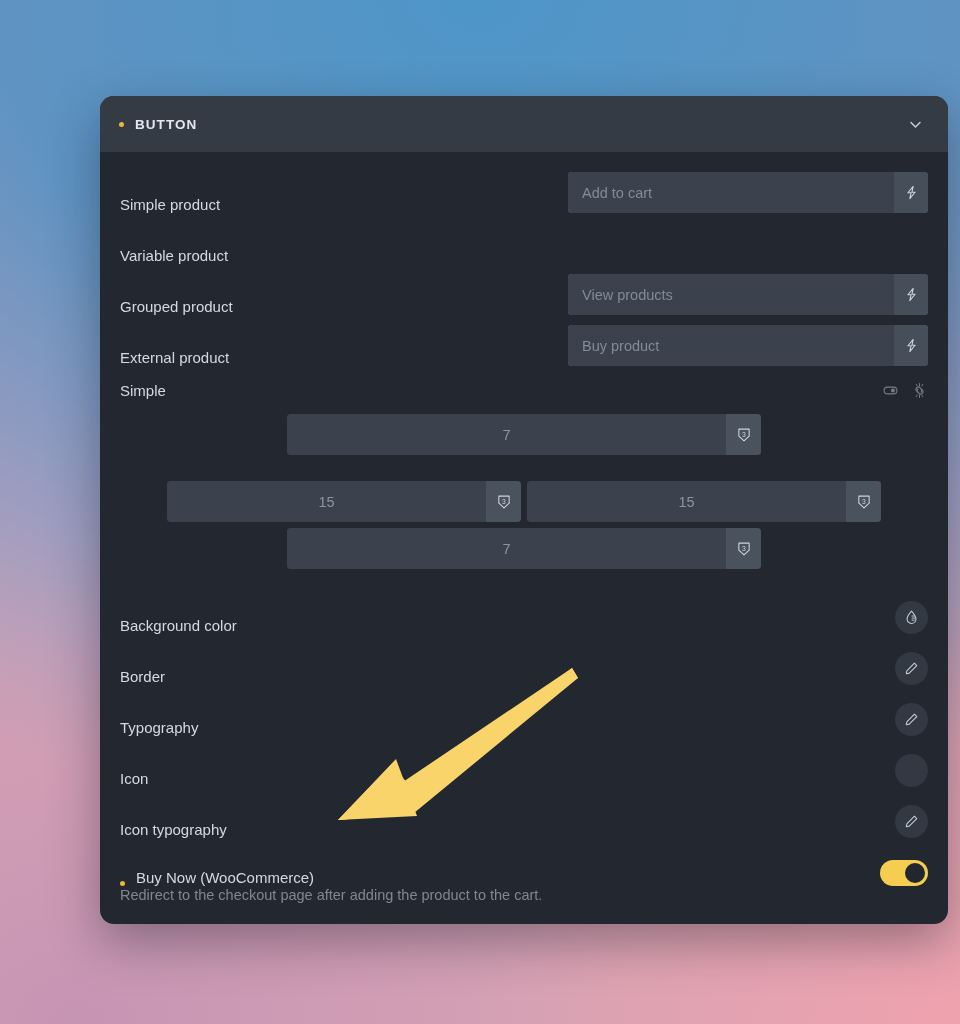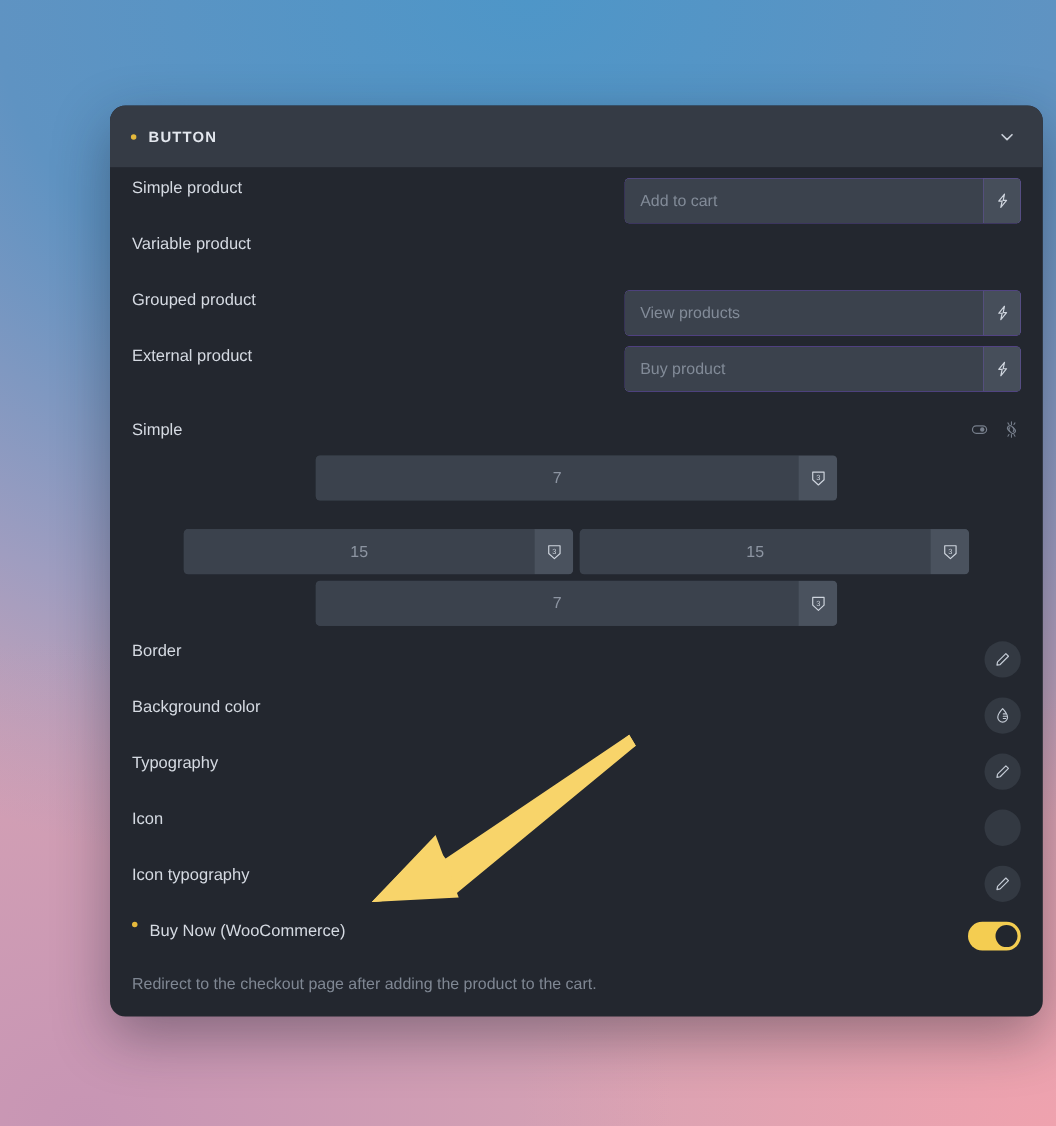--- a/index.html
+++ b/index.html
@@ -60,21 +60,21 @@
     display: flex; align-items: center; justify-content: center;
     cursor: pointer;
   }
   .chev svg { display: block; }
 
   
   .panel-body { padding: 10px 20px 0 20px; }
 
   .row {
     display: flex;
-    align-items: flex-start;
+    align-items: flex-end;
     min-height: 51px;
   }
   .row-label {
     color: #d5dae2;
     font-size: 15px;
     flex: 0 0 auto;
     white-space: nowrap;
   }
   .row-spacer { flex: 1 1 auto; }
 
@@ -333,39 +333,39 @@
               <path d="M3.2 2.4 H14.8 V10.3 L9 15.6 L3.2 10.3 Z" stroke="#cfd5de" stroke-width="1.2" stroke-linejoin="round"></path>
               <text x="9" y="11" font-family="Liberation Sans, sans-serif" font-size="7.6" fill="#cfd5de" text-anchor="middle">3</text>
             </svg>
           </div>
         </div>
       </div>
     </div>
 
 
     <div class="row">
-      <span class="row-label">Border</span>
-      <div class="circ-btn">
-        <svg width="17" height="17" viewBox="0 0 18 18" fill="none">
-          <path d="M12.1 3.4 L14.6 5.9 L6.6 13.9 L3.5 14.5 L4.1 11.4 Z" stroke="#c3cad4" stroke-width="1.15" stroke-linejoin="round"></path>
-        </svg>
-      </div>
-    </div>
-
-    <div class="row">
       <span class="row-label">Background color</span>
       <div class="circ-btn">
         <svg width="17" height="17" viewBox="0 0 18 18" fill="none">
           <path d="M9 2.3 C9 2.3 4.3 7.4 4.3 10.6 A4.7 4.7 0 0 0 13.7 10.6 C13.7 7.4 9 2.3 9 2.3 Z" stroke="#c3cad4" stroke-width="1.15" stroke-linejoin="round"></path>
           <path d="M9.6 7.4 H12.1 M9.6 9.6 H12.7 M9.6 11.8 H11.9" stroke="#c3cad4" stroke-width="1.05" stroke-linecap="round"></path>
         </svg>
       </div>
     </div>
 
     <div class="row">
+      <span class="row-label">Border</span>
+      <div class="circ-btn">
+        <svg width="17" height="17" viewBox="0 0 18 18" fill="none">
+          <path d="M12.1 3.4 L14.6 5.9 L6.6 13.9 L3.5 14.5 L4.1 11.4 Z" stroke="#c3cad4" stroke-width="1.15" stroke-linejoin="round"></path>
+        </svg>
+      </div>
+    </div>
+
+    <div class="row">
       <span class="row-label">Typography</span>
       <div class="circ-btn">
         <svg width="17" height="17" viewBox="0 0 18 18" fill="none">
           <path d="M12.1 3.4 L14.6 5.9 L6.6 13.9 L3.5 14.5 L4.1 11.4 Z" stroke="#c3cad4" stroke-width="1.15" stroke-linejoin="round"></path>
         </svg>
       </div>
     </div>
 
     <div class="row">
       <span class="row-label">Icon</span>

